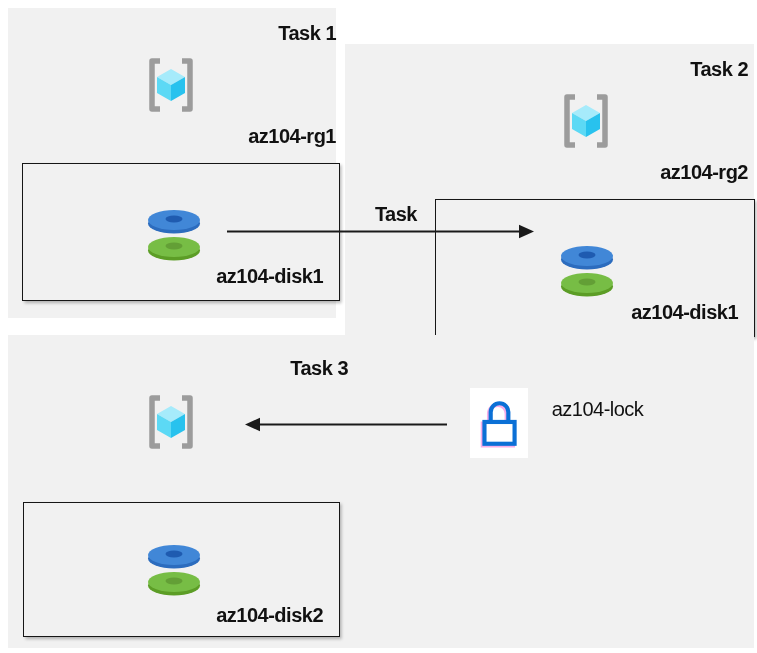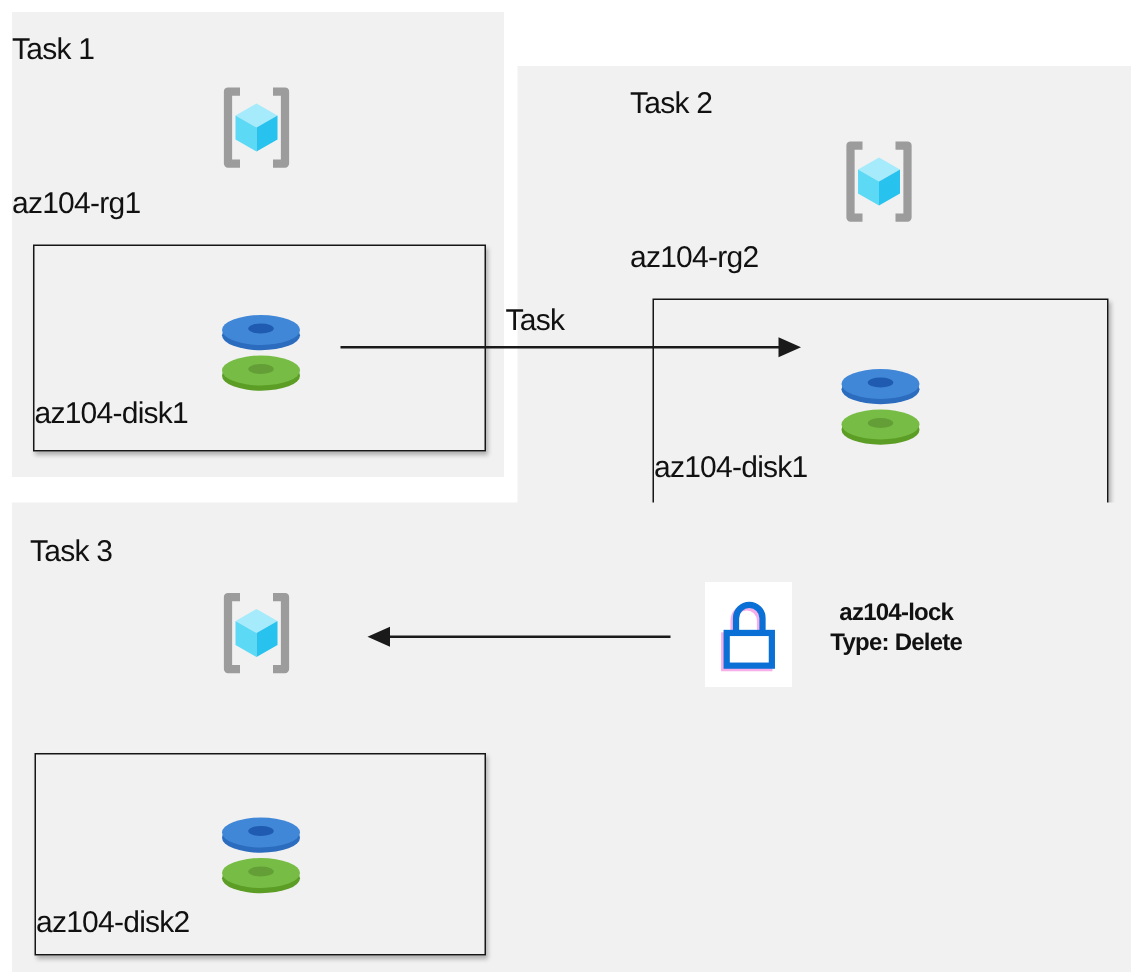--- a/index.html
+++ b/index.html
@@ -5,22 +5,22 @@
   html,body { margin:0; padding:0; background:#ffffff; }
   body { font-family:"Liberation Sans", sans-serif; }
 
   .canvas { position:relative; width:757px; height:653px; background:var(--canvas-bg,#fff); overflow:hidden; }
 
   .panel { position:absolute; background:var(--panel-bg,#f1f1f1); }
   #panel-task1 { left:8px;   top:8px;   width:328px; height:310px; }
   #panel-task2 { left:345px; top:8px;   width:409px; height:310px;margin-top:36px; }
   #panel-task3 { left:8px;   top:335px; width:746px; height:313px; }
 
-  .txt { position:absolute; font-size:20px; font-weight:400; letter-spacing:-0.5px;
-         color:var(--text,#111); text-align:left; line-height:22px; white-space:nowrap; }
+  .txt { position:absolute; font-size:20px; font-weight:700; letter-spacing:-0.5px;
+         color:var(--text,#111); text-align:right; line-height:22px; white-space:nowrap; }
 
   
   #t1-title      { left:0;   top:14px;  width:328px; }
   #t1-rg-icon    { left:133px; top:48px; }
   #t1-rg-label   { left:0;   top:117px; width:328px; }
   #t1-box        { left:14px; top:155px; width:300px; height:136px; }
   #t1-disk-icon  { left:122px; top:41px; }
   #t1-disk-label { left:0;   top:101px; width:300px; }
 
   
@@ -33,39 +33,39 @@
 
   
   #t3-title      { left:0;   top:22px;  width:328px;margin-left:12px; }
   #t3-rg-icon    { left:133px; top:58px; }
   #t3-rg-label   { left:0;   top:127px; width:328px; }
   #t3-box        { left:15px; top:167px; width:299px; height:133px; }
   #t3-disk-icon  { left:121px; top:37px; }
   #t3-disk-label { left:0;   top:101px; width:299px; }
 
   .disk-box { position:absolute; background:var(--panel-bg,#f1f1f1);
-              border:1.6px solid #161616; box-shadow:1.5px 2px 3px rgba(0,0,0,0.28); }
+              border:1.6px solid #161616; box-shadow:1.5px 2px 3px rgba(0,0,0,0.28);padding-left:16px; }
 
   .icon { position:absolute; display:block; }
   .rg-icon svg   { width:60px; height:58px; display:block; }
   .disk-icon svg { width:58px; height:58px; display:block; }
 
   
   #arrows { position:absolute; left:0; top:0; width:757px; height:653px; pointer-events:none; }
   .arrow-line { stroke:var(--line,#1a1a1a); stroke-width:1.8; }
   .arrow-head { fill:var(--line,#1a1a1a); }
 
   #move-label { left:337px; top:203px; width:80px; }
 
   
   #lock-square { position:absolute; left:470px; top:388px; width:58px; height:70px;
                  background:var(--lock-bg,#fff); display:flex; align-items:center; justify-content:center; }
   #lock-square svg { width:46px; height:54px; display:block; }
   #lock-text { position:absolute; left:535px; top:399px; width:125px; text-align:center; }
-  #lock-text .txt-line { font-size:16px; font-weight:700; letter-spacing:-0.5px; color:var(--text,#111); line-height:20px; white-space:nowrap; }
+  #lock-text .txt-line { font-size:20px; font-weight:400; letter-spacing:-0.5px; color:var(--text,#111); line-height:20px; white-space:nowrap; }
 
   
   .bracket      { stroke:var(--bracket-gray,#9c9c9c); stroke-width:5.5; fill:none; stroke-linejoin:round; }
   .cube-top     { fill:var(--cube-top,#a6ebfb); }
   .cube-left    { fill:var(--cube-left,#5cd9f5); }
   .cube-right   { fill:var(--cube-right,#28c2ee); }
   .d-blue       { fill:var(--disk-blue,#4187d7); }
   .d-blue-dark  { fill:var(--disk-blue-dark,#2c6cbe); }
   .d-blue-hole  { fill:var(--disk-blue-hole,#1f5bb0); }
   .d-green      { fill:var(--disk-green,#77bd45); }
@@ -174,16 +174,15 @@
 
   <div class="txt" id="move-label">Task</div>
 
   <div id="lock-square">
     <svg viewBox="0 0 44 52">
         <use href="#sym-lock"></use>
       </svg>
   </div>
   <div id="lock-text">
     <div class="txt-line">az104-lock</div>
-    <div class="txt-line">Type: Delete</div>
   </div>
 
 </div>
 
 </body></html>

